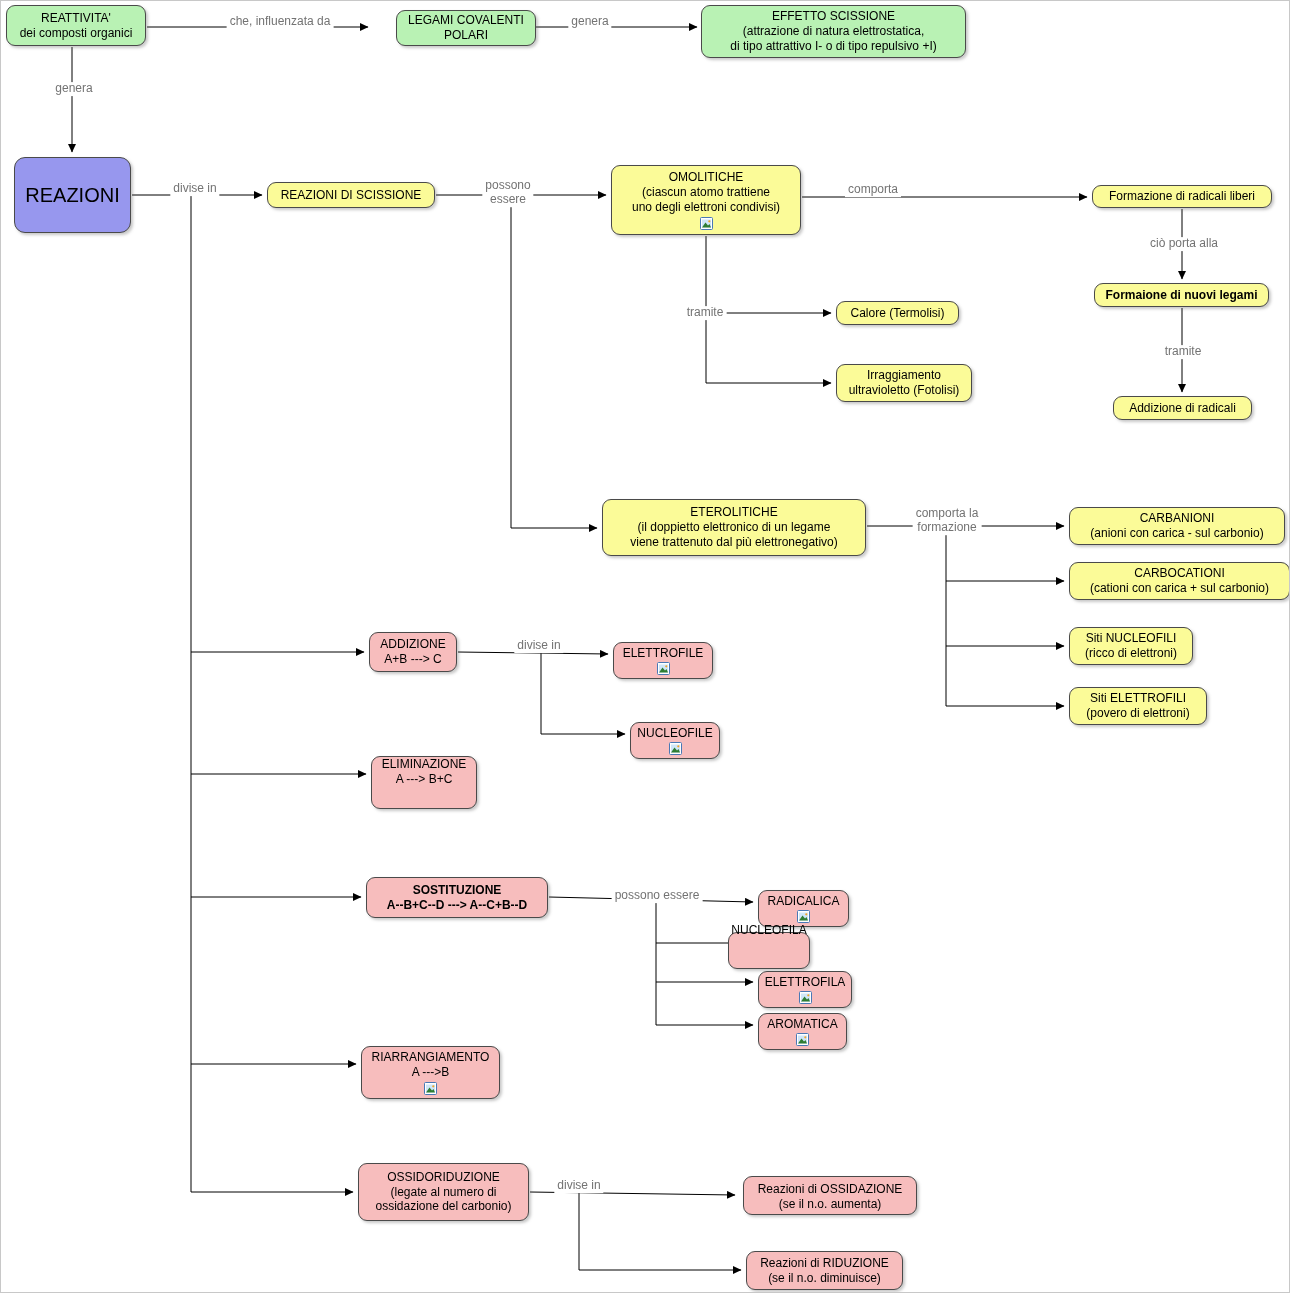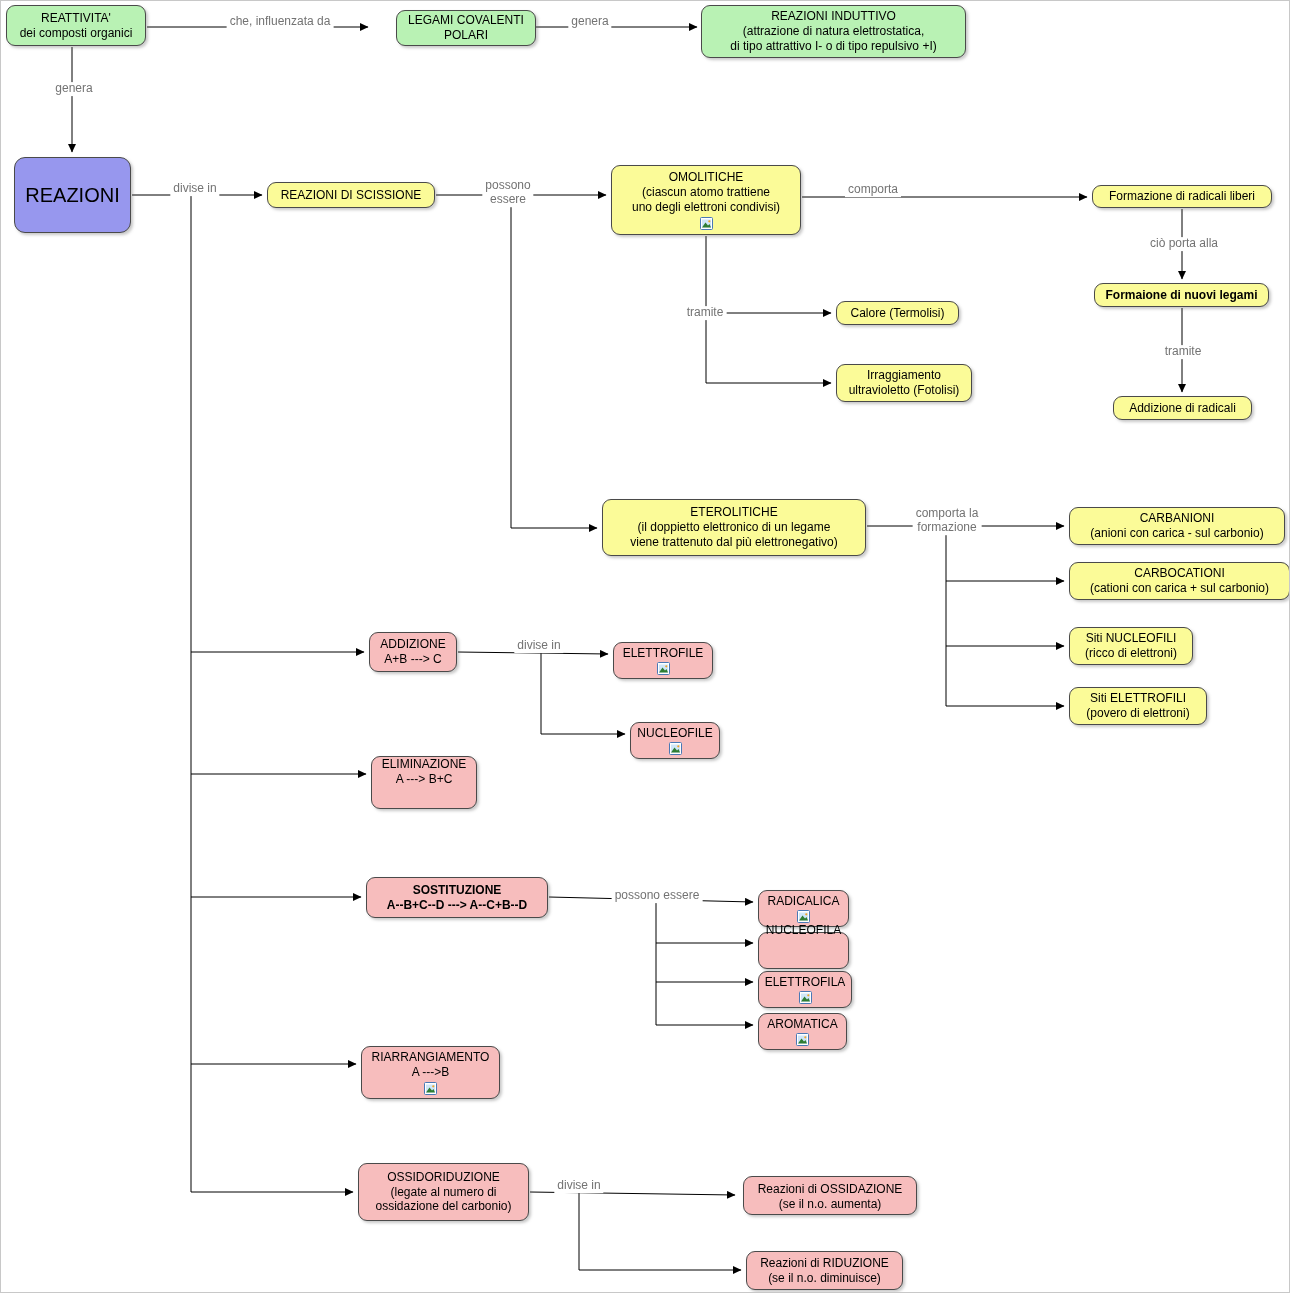--- a/index.html
+++ b/index.html
@@ -93,21 +93,21 @@
 
   <div class="node green" style="left:5px;top:4px;width:140px;height:41px;">
     <span>REATTIVITA'
 dei composti organici</span>
   </div>
   <div class="node green" style="left:371px;top:9px;width:140px;height:36px;margin-left:24px;">
     <span>LEGAMI COVALENTI
 POLARI</span>
   </div>
   <div class="node green" style="left:700px;top:4px;width:265px;height:53px;">
-    <span>REAZIONI INDUTTIVO
+    <span>EFFETTO SCISSIONE
 (attrazione di natura elettrostatica,
 di tipo attrattivo I- o di tipo repulsivo +I)</span>
   </div>
 
   <div class="node blue" style="left:13px;top:156px;width:117px;height:76px;">
     <span>REAZIONI</span>
   </div>
 
   <div class="node yellow" style="left:266px;top:181px;width:168px;height:26px;">
     <span>REAZIONI DI SCISSIONE</span>
@@ -199,21 +199,21 @@
   </div>
   <div class="node pink" style="left:757px;top:889px;width:91px;height:37px;">
     <span>RADICALICA</span>
     <svg class="img-icon" width="13" height="13" viewBox="0 0 13 13">
         <rect x="0.5" y="0.5" width="12" height="12" rx="1" fill="#fff" stroke="#4a78b5"></rect>
         <rect x="2" y="2.5" width="9" height="8" fill="#cfe6f8"></rect>
         <path d="M2 10.5 L5.5 5.5 L8 8.5 L9.5 7 L11 10.5 Z" fill="#2f7d33"></path>
         <circle cx="9.3" cy="4.3" r="1.1" fill="#f0a42a"></circle>
       </svg>
   </div>
-  <div class="node pink" style="left:757px;top:931px;width:91px;height:37px;gap:40px;">
+  <div class="node pink" style="left:727px;top:931px;width:82px;height:37px;gap:40px;">
     <span>NUCLEOFILA</span>
     <svg class="img-icon" width="13" height="13" viewBox="0 0 13 13">
         <rect x="0.5" y="0.5" width="12" height="12" rx="1" fill="#fff" stroke="#4a78b5"></rect>
         <rect x="2" y="2.5" width="9" height="8" fill="#cfe6f8"></rect>
         <path d="M2 10.5 L5.5 5.5 L8 8.5 L9.5 7 L11 10.5 Z" fill="#2f7d33"></path>
         <circle cx="9.3" cy="4.3" r="1.1" fill="#f0a42a"></circle>
       </svg>
   </div>
   <div class="node pink" style="left:757px;top:970px;width:94px;height:37px;">
     <span>ELETTROFILA</span>

